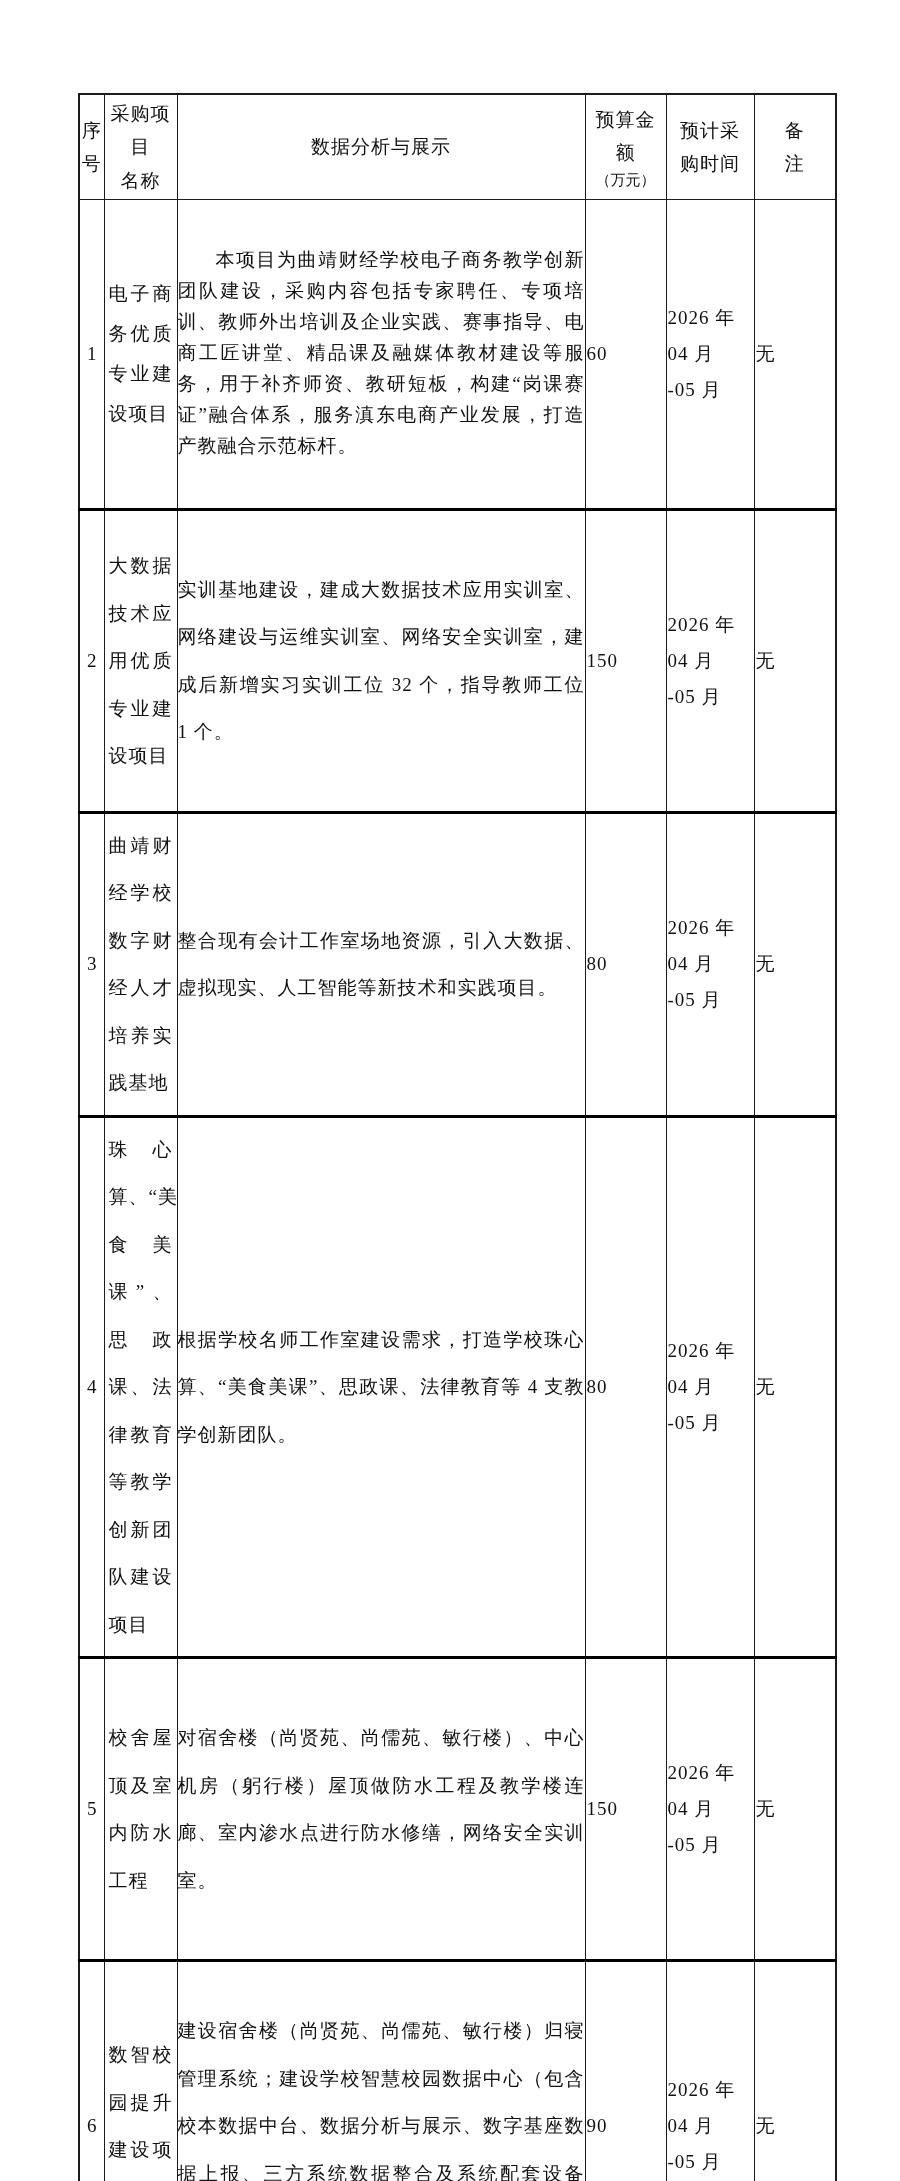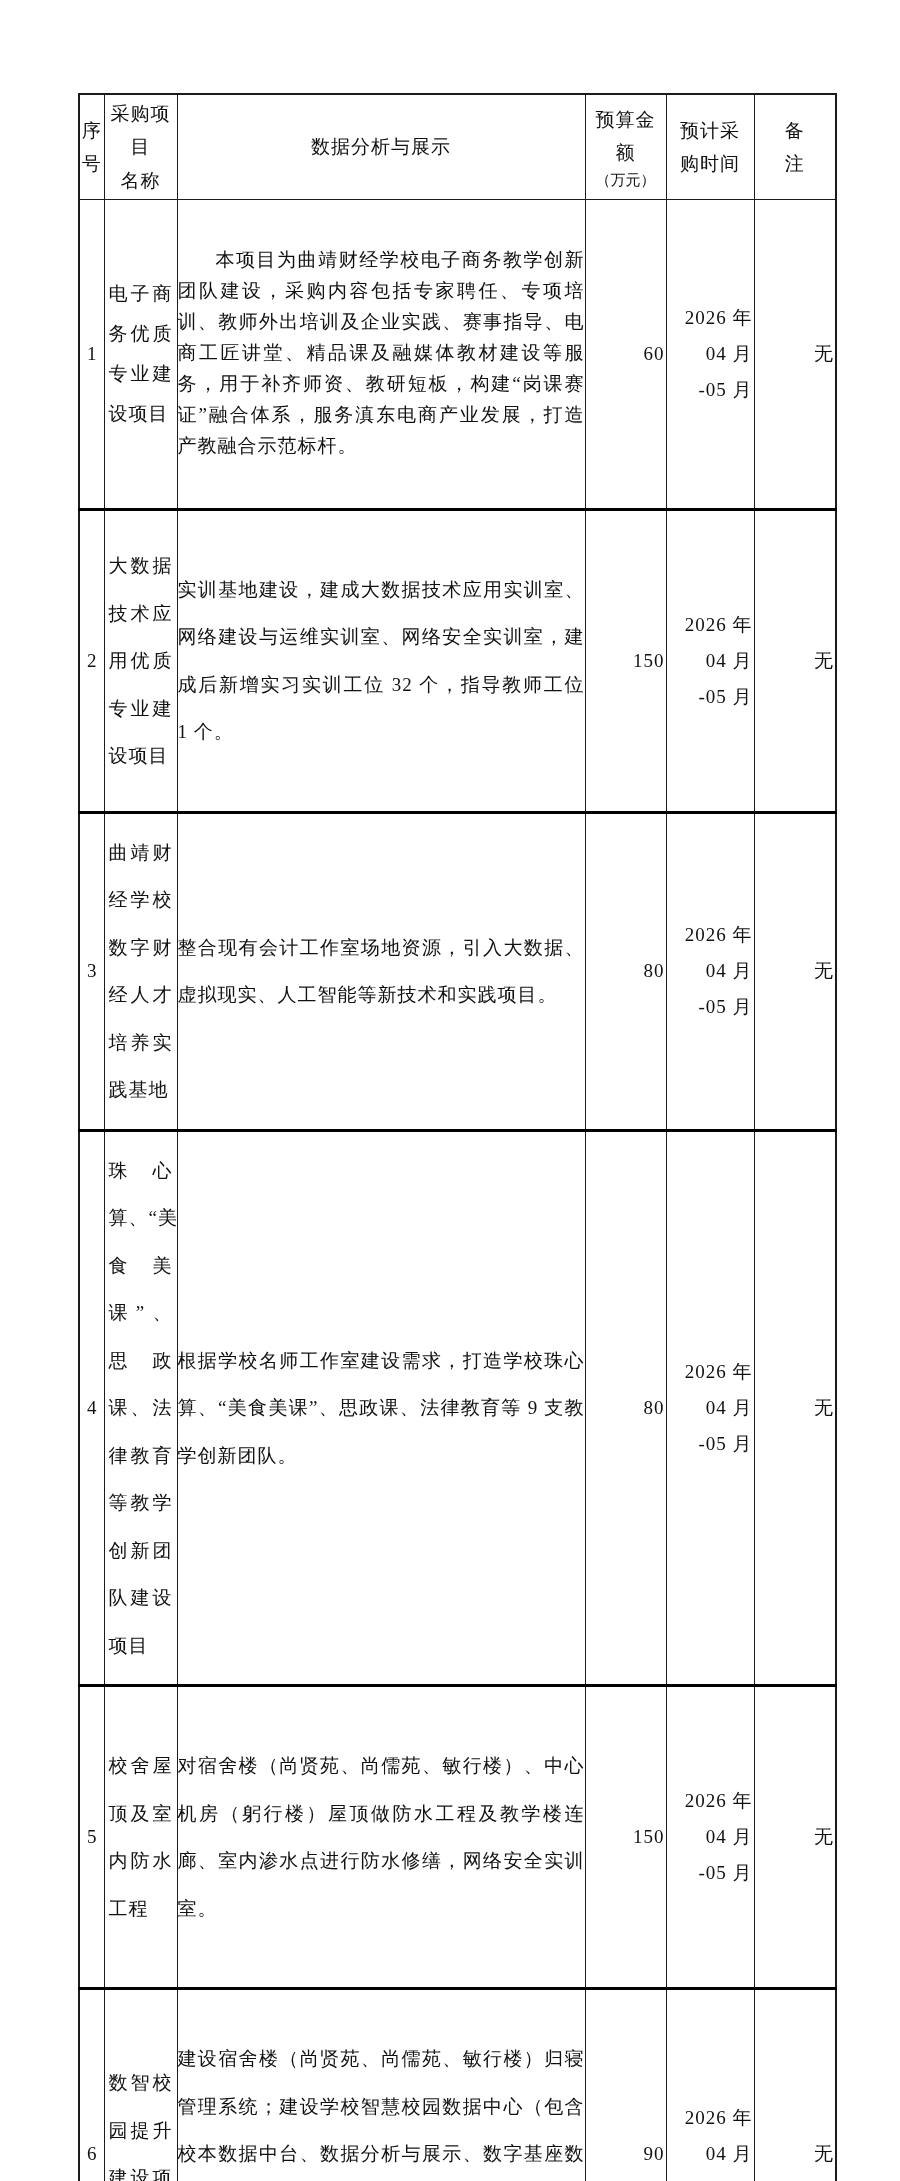--- a/index.html
+++ b/index.html
@@ -54,37 +54,37 @@
   tr.r3{height:292px;}
   tr.r4{height:402px;}
   tr.r5{height:303px;}
   tr.r6{height:330px;}
   
   tr.sep td{border-top:3px solid #000000;}
   tr.last td{border-bottom:2px solid #161616;}
   
   td.c-index{text-align:center; letter-spacing:0;}
   td.c-name{
-    padding:15px 4px;
+    padding:8px 4px;
     text-align:justify;
     text-justify:inter-character;
     line-height:2.5;
     letter-spacing:1px;
   }
   td.c-overview{
     padding:0 0;
     text-align:justify;
     text-justify:inter-character;
     line-height:2.5;
     letter-spacing:1px;
   }
   td.c-budget,
   td.c-time,
   td.c-remark{
-    text-align:right;
+    text-align:left;
     white-space:pre-line;
     line-height:1.9;
     letter-spacing:1px;
   }
   
   tr.r1 td.c-overview{
     line-height:1.63;
     text-indent:2em;
   }
   tr.r1 td.c-name{line-height:2.1;}
@@ -146,21 +146,21 @@
         <td class="c-budget">80</td>
         <td class="c-time">2026 年
 04 月
 -05 月</td>
         <td class="c-remark">无</td>
       </tr>
 
       <tr class="r4 sep">
         <td class="c-index">4</td>
         <td class="c-name">珠心算、“美食美课”、思政课、法律教育等教学创新团队建设项目</td>
-        <td class="c-overview">根据学校名师工作室建设需求，打造学校珠心算、“美食美课”、思政课、法律教育等 9 支教学创新团队。</td>
+        <td class="c-overview">根据学校名师工作室建设需求，打造学校珠心算、“美食美课”、思政课、法律教育等 4 支教学创新团队。</td>
         <td class="c-budget">80</td>
         <td class="c-time">2026 年
 04 月
 -05 月</td>
         <td class="c-remark">无</td>
       </tr>
 
       <tr class="r5 sep">
         <td class="c-index">5</td>
         <td class="c-name">校舍屋顶及室内防水工程</td>

